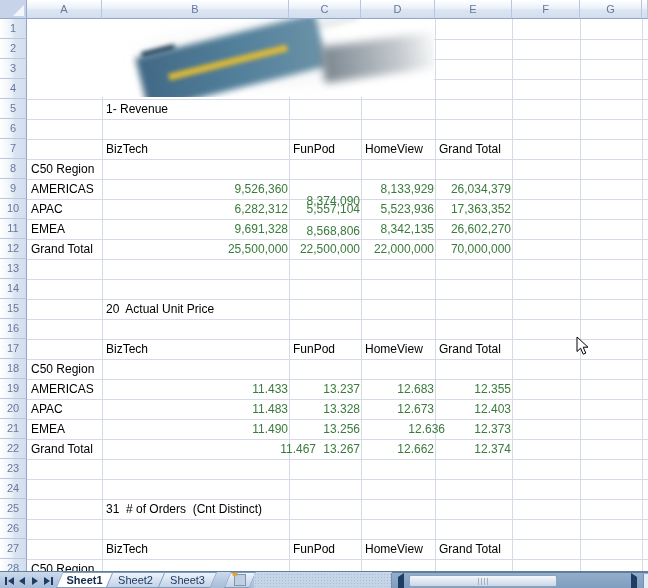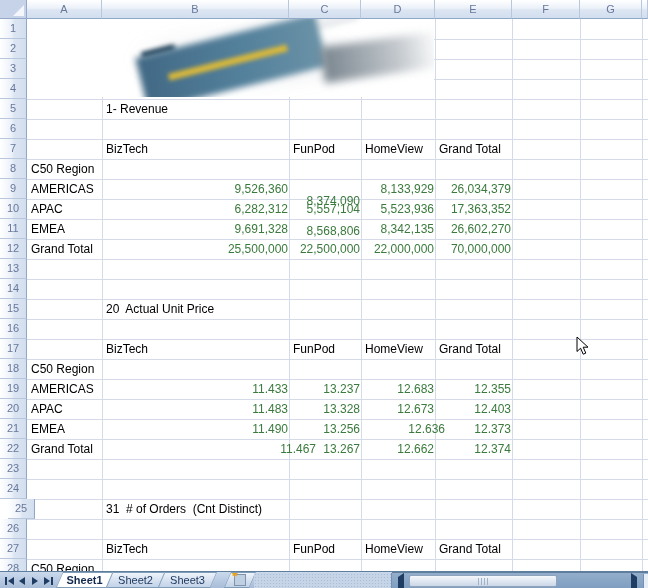--- a/index.html
+++ b/index.html
@@ -164,21 +164,21 @@
     <div class="rh" style="left: 0px; top: 299px; width: 26px; height: 19px;">15</div>
     <div class="rh" style="left: 0px; top: 319px; width: 26px; height: 19px;">16</div>
     <div class="rh" style="left: 0px; top: 339px; width: 26px; height: 19px;">17</div>
     <div class="rh" style="left: 0px; top: 359px; width: 26px; height: 19px;">18</div>
     <div class="rh" style="left: 0px; top: 379px; width: 26px; height: 19px;">19</div>
     <div class="rh" style="left: 0px; top: 399px; width: 26px; height: 19px;">20</div>
     <div class="rh" style="left: 0px; top: 419px; width: 26px; height: 19px;">21</div>
     <div class="rh" style="left: 0px; top: 439px; width: 26px; height: 19px;">22</div>
     <div class="rh" style="left: 0px; top: 459px; width: 26px; height: 19px;">23</div>
     <div class="rh" style="left: 0px; top: 479px; width: 26px; height: 19px;">24</div>
-    <div class="rh" style="left: 8px; top: 499px; width: 26px; height: 19px;">25</div>
+    <div class="rh" style="left: 0px; top: 499px; width: 26px; height: 19px;">25</div>
     <div class="rh" style="left: 0px; top: 519px; width: 26px; height: 19px;">26</div>
     <div class="rh" style="left: 0px; top: 539px; width: 26px; height: 19px;">27</div>
     <div class="rh" style="left: 0px; top: 559px; width: 26px; height: 19px;">28</div>
     <div class="gv" style="left: 102px; top: 19px; width: 1px; height: 553px;"></div>
     <div class="gv" style="left: 289px; top: 19px; width: 1px; height: 553px;"></div>
     <div class="gv" style="left: 361px; top: 19px; width: 1px; height: 553px;"></div>
     <div class="gv" style="left: 435px; top: 19px; width: 1px; height: 553px;"></div>
     <div class="gv" style="left: 512px; top: 19px; width: 1px; height: 553px;"></div>
     <div class="gv" style="left: 580px; top: 19px; width: 1px; height: 553px;"></div>
     <div class="gv" style="left: 642px; top: 19px; width: 1px; height: 553px;"></div>

